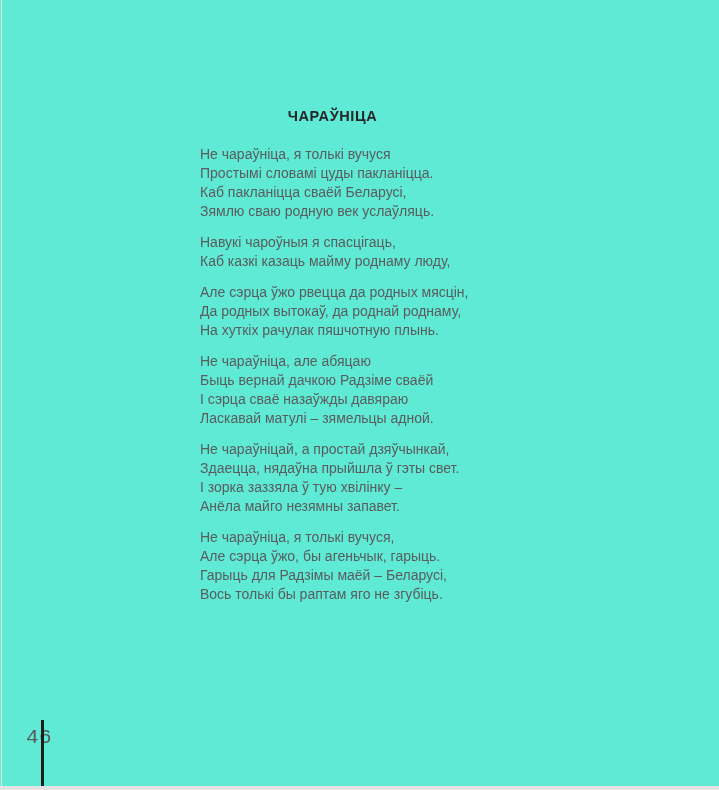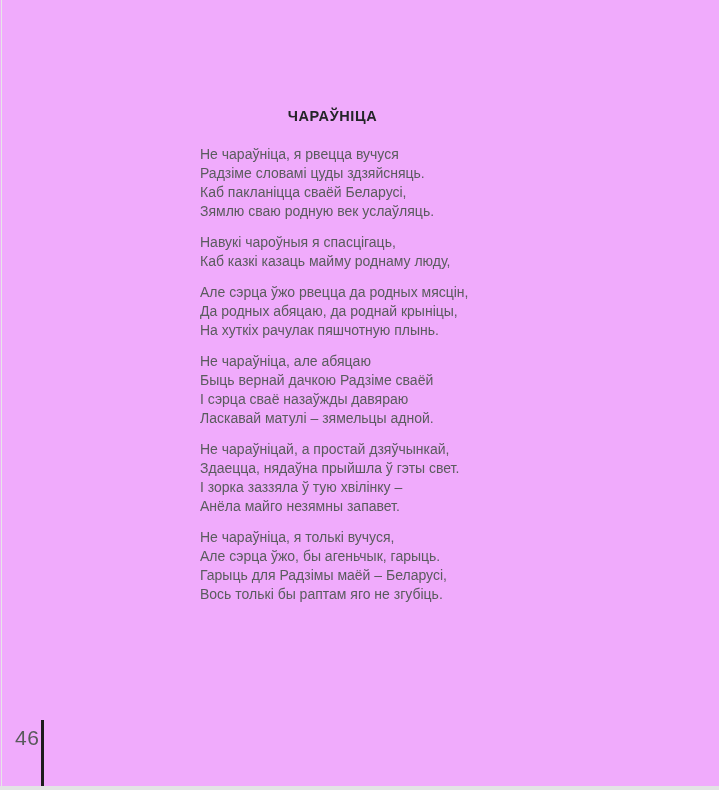--- a/index.html
+++ b/index.html
@@ -4,21 +4,21 @@
 <style>
   html, body {
     margin: 0;
     padding: 0;
     background: #ffffff;
   }
   .page {
     position: relative;
     width: 719px;
     height: 790px;
-    background: #f0abfc;
+    background: #5eead4;
     overflow: hidden;
     font-family: "Liberation Sans", sans-serif;
   }
   .left-edge {
     position: absolute;
     left: 1px;
     top: 0;
     width: 1px;
     height: 790px;
     background: #e6e6e6;
@@ -54,26 +54,27 @@
     margin: 0 0 12px 0;
   }
   .stanza:last-child {
     margin-bottom: 16px;
   }
   .poem-line {
     white-space: nowrap;
   }
   .page-number {
     position: absolute;
-    left: 15px;
+    left: 26px;
     top: 727px;
     font-size: 21px;
     line-height: 21px;
     color: #595a5c;
     letter-spacing: 0.5px;
+    font-family: Liberation Mono, monospace;
   }
   .footer-rule {
     position: absolute;
     left: 41px;
     top: 720px;
     width: 3px;
     height: 66px;
     background: #1c1c1c;
   }
 </style>
@@ -81,34 +82,34 @@
 <body>
 
 <div class="page">
 
   <div class="left-edge"></div>
 
   <div class="poem">
     <h1 class="poem-title">ЧАРАЎНІЦА</h1>
 
     <div class="stanza">
-      <div class="poem-line">Не чараўніца, я рвецца вучуся</div>
-      <div class="poem-line">Радзіме словамі цуды здзяйсняць.</div>
+      <div class="poem-line">Не чараўніца, я толькі вучуся</div>
+      <div class="poem-line">Простымі словамі цуды пакланіцца.</div>
       <div class="poem-line">Каб пакланіцца сваёй Беларусі,</div>
       <div class="poem-line">Зямлю сваю родную век услаўляць.</div>
     </div>
 
     <div class="stanza">
       <div class="poem-line">Навукі чароўныя я спасцігаць,</div>
       <div class="poem-line">Каб казкі казаць майму роднаму люду,</div>
     </div>
 
     <div class="stanza">
       <div class="poem-line">Але сэрца ўжо рвецца да родных мясцін,</div>
-      <div class="poem-line">Да родных абяцаю, да роднай крыніцы,</div>
+      <div class="poem-line">Да родных вытокаў, да роднай роднаму,</div>
       <div class="poem-line">На хуткіх рачулак пяшчотную плынь.</div>
     </div>
 
     <div class="stanza">
       <div class="poem-line">Не чараўніца, але абяцаю</div>
       <div class="poem-line">Быць вернай дачкою Радзіме сваёй</div>
       <div class="poem-line">І сэрца сваё назаўжды давяраю</div>
       <div class="poem-line">Ласкавай матулі – зямельцы адной.</div>
     </div>
 

